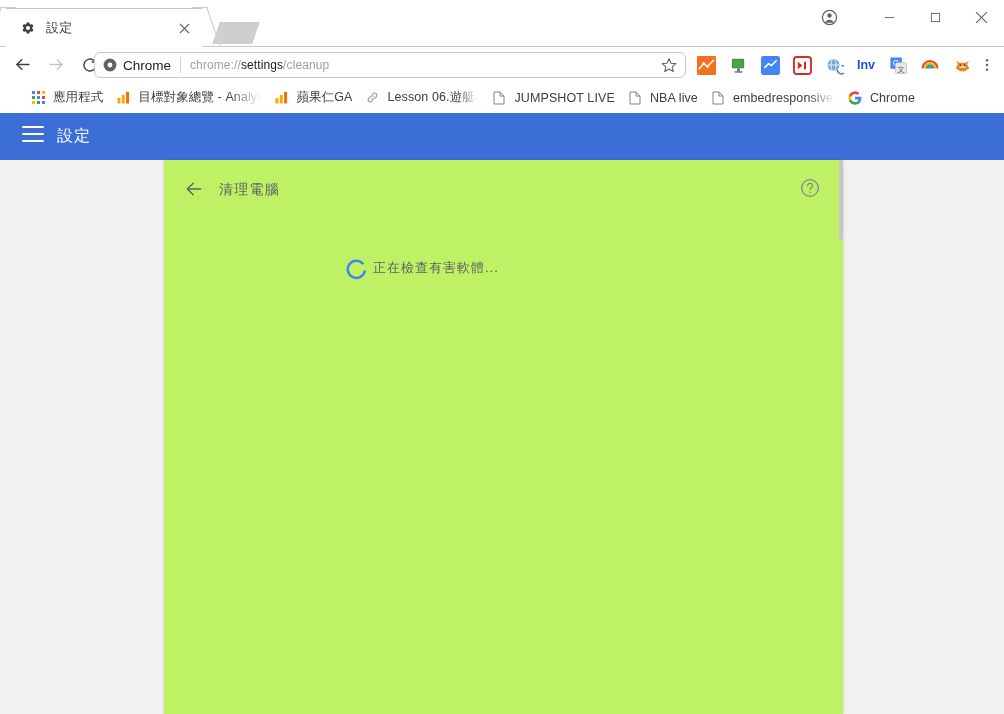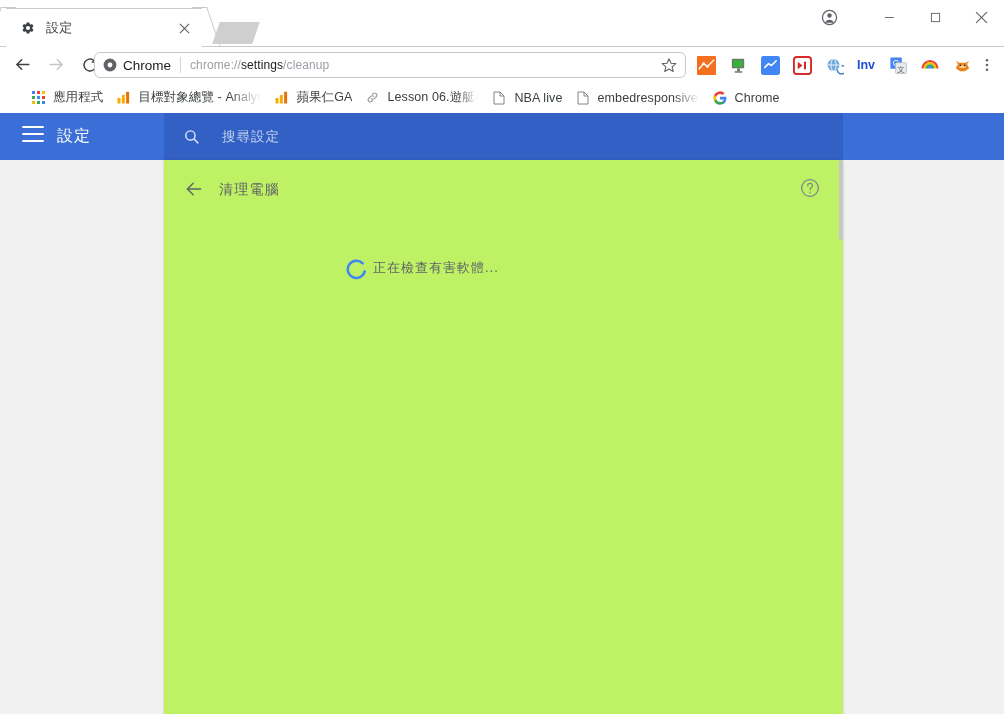--- a/index.html
+++ b/index.html
@@ -371,20 +371,29 @@
   <div class="bm bm-fade" style="max-width:127px">
     <span class="bm-ico">
       <svg width="13" height="13" viewBox="0 0 16 16" fill="none" stroke="#9aa0a6" stroke-width="1.4" stroke-linecap="round">
         <path d="M6.6 9.4a2.6 2.6 0 003.7 0l2.3-2.3a2.6 2.6 0 10-3.7-3.7L8 4.3"></path>
         <path d="M9.4 6.6a2.6 2.6 0 00-3.7 0L3.4 8.9a2.6 2.6 0 103.7 3.7L8 11.7"></path>
       </svg>
     </span>
     <span class="bm-label">Lesson 06.遊艇小補充</span>
   </div>
 
+  <div class="bm">
+    <span class="bm-ico">
+      <svg width="12" height="14" viewBox="0 0 12 14" fill="none" stroke="#80868b" stroke-width="1">
+        <path d="M1 1h6l4 4v8H1z"></path>
+          <polyline points="7,1 7,5 11,5"></polyline>
+      </svg>
+    </span>
+    <span class="bm-label">JUMPSHOT LIVE</span>
+  </div>
 
   <div class="bm">
     <span class="bm-ico">
       <svg width="12" height="14" viewBox="0 0 12 14" fill="none" stroke="#80868b" stroke-width="1">
         <path d="M1 1h6l4 4v8H1z"></path>
           <polyline points="7,1 7,5 11,5"></polyline>
       </svg>
     </span>
     <span class="bm-label">NBA live</span>
   </div>
@@ -415,29 +424,20 @@
 <div class="page">
 
   <div class="settings-header">
     <div class="hamburger">
       <span></span>
         <span></span>
         <span></span>
     </div>
     <div class="settings-title">設定</div>
 
-    <div class="search-box">
-      <span class="search-icon-wrap">
-        <svg width="17" height="17" viewBox="0 0 24 24" fill="none" stroke="#dbe4f8" stroke-width="2" stroke-linecap="round">
-          <circle cx="10.5" cy="10.5" r="6.5"></circle>
-            <line x1="15.4" y1="15.4" x2="21" y2="21"></line>
-        </svg>
-      </span>
-      <span class="search-ph">搜尋設定</span>
-    </div>
   </div>
 
   <div class="card">
 
     <div class="card-header">
       <div class="back-arrow">
         <svg width="20" height="20" viewBox="0 0 24 24" fill="none" stroke="#5f6368" stroke-width="1.7" stroke-linecap="round" stroke-linejoin="round">
           <line x1="20" y1="12" x2="4.5" y2="12"></line>
             <polyline points="11,5 4,12 11,19"></polyline>
         </svg>

